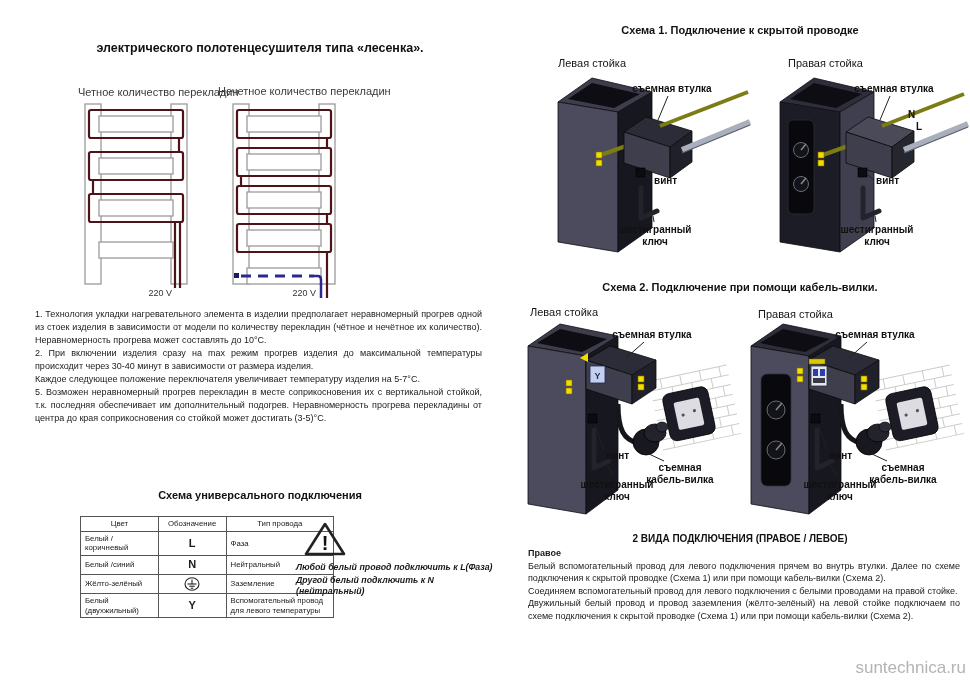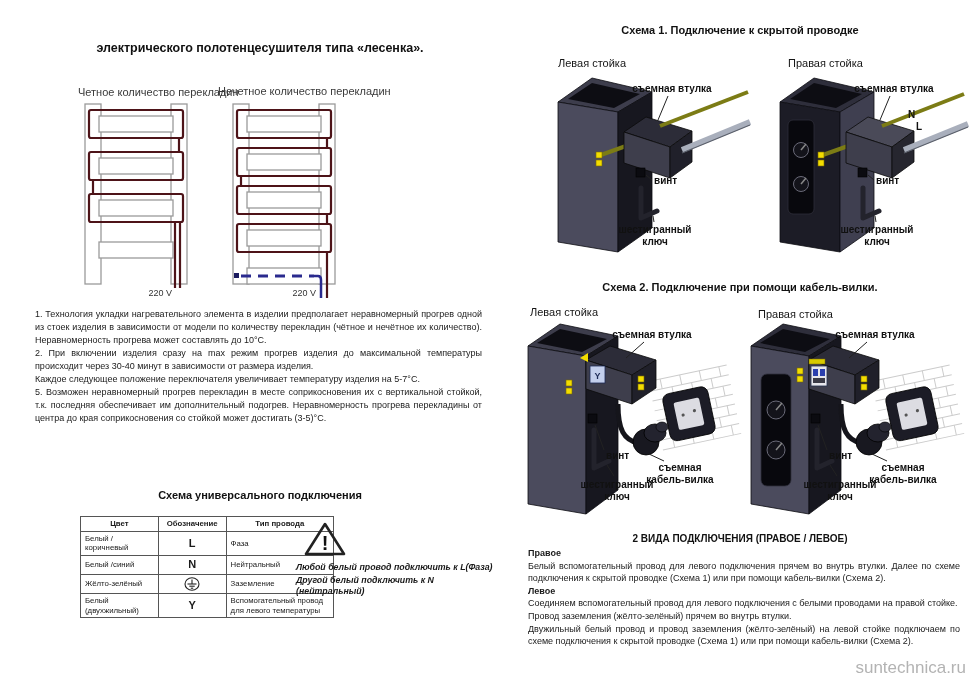--- a/index.html
+++ b/index.html
@@ -7,21 +7,21 @@
         font-family:"Liberation Sans",sans-serif;color:#1a1a1a;}
   .abs{position:absolute;}
   .doc-title{font-size:12.5px;font-weight:bold;text-align:center;line-height:16px;color:#111;}
   .sec-title{font-size:11px;font-weight:bold;text-align:center;color:#111;}
   .diagram-label{font-size:11px;color:#3a3a3a;}
   .body-text{font-size:9px;line-height:13px;text-align:justify;color:#1a1a1a;}
   .body-text p{margin:0;}
   .stand-label{font-size:11px;color:#151515;}
   table.wiring{border-collapse:collapse;font-size:7.8px;line-height:1.25;color:#1a1a1a;}
   table.wiring th,table.wiring td{border:1px solid #555;padding:2px 4px;vertical-align:middle;}
-  table.wiring th{font-weight:bold;text-align:center;}
+  table.wiring th{font-weight:normal;text-align:center;}
   td.sym{text-align:center;font-weight:bold;font-size:11px;}
   .warn-text{font-size:8.8px;font-weight:bold;font-style:italic;line-height:11.5px;margin-top:5px;}
   .rw-head{font-weight:bold;}
   .watermark{font-size:17px;color:#b3b3b3;}
   svg text.cap{font-family:"Liberation Sans",sans-serif;font-size:10px;font-weight:bold;fill:#111;}
   svg text.volt{font-family:"Liberation Sans",sans-serif;font-size:9px;fill:#333;}
   svg text.nl{font-family:"Liberation Sans",sans-serif;font-size:10px;font-weight:bold;fill:#111;}
 </style>
 </head>
 <body>
@@ -350,20 +350,18 @@
     <text class="cap" x="95" y="170" text-anchor="middle">шестигранный</text>
     <text class="cap" x="95" y="182" text-anchor="middle">ключ</text>
     <text class="cap" x="158" y="153" text-anchor="middle">съемная</text>
     <text class="cap" x="158" y="165" text-anchor="middle">кабель-вилка</text>
   </svg>
 
   <div class="abs sec-title" style="left:520px;top:533px;width:440px;font-size:10px;">2 ВИДА ПОДКЛЮЧЕНИЯ (ПРАВОЕ / ЛЕВОЕ)</div>
   <div class="abs body-text" style="left:528px;top:547px;width:432px;line-height:12.6px;">
     <p class="rw-head">Правое</p>
     <p>Белый вспомогательный провод для левого подключения прячем во внутрь втулки. Далее по схеме подключения к скрытой проводке (Схема 1) или при помощи кабель-вилки (Схема 2).</p>
-    <p class="rw-head">Левое</p>
     <p>Соединяем вспомогательный провод для левого подключения с белыми проводами на правой стойке.</p>
-    <p>Провод заземления (жёлто-зелёный) прячем во внутрь втулки.</p>
     <p>Двужильный белый провод и провод заземления (жёлто-зелёный) на левой стойке подключаем по схеме подключения к скрытой проводке (Схема 1) или при помощи кабель-вилки (Схема 2).</p>
   </div>
 
   <div class="abs watermark" style="right:4px;top:658px;">suntechnica.ru</div>
 </div>
 
 </body></html>

